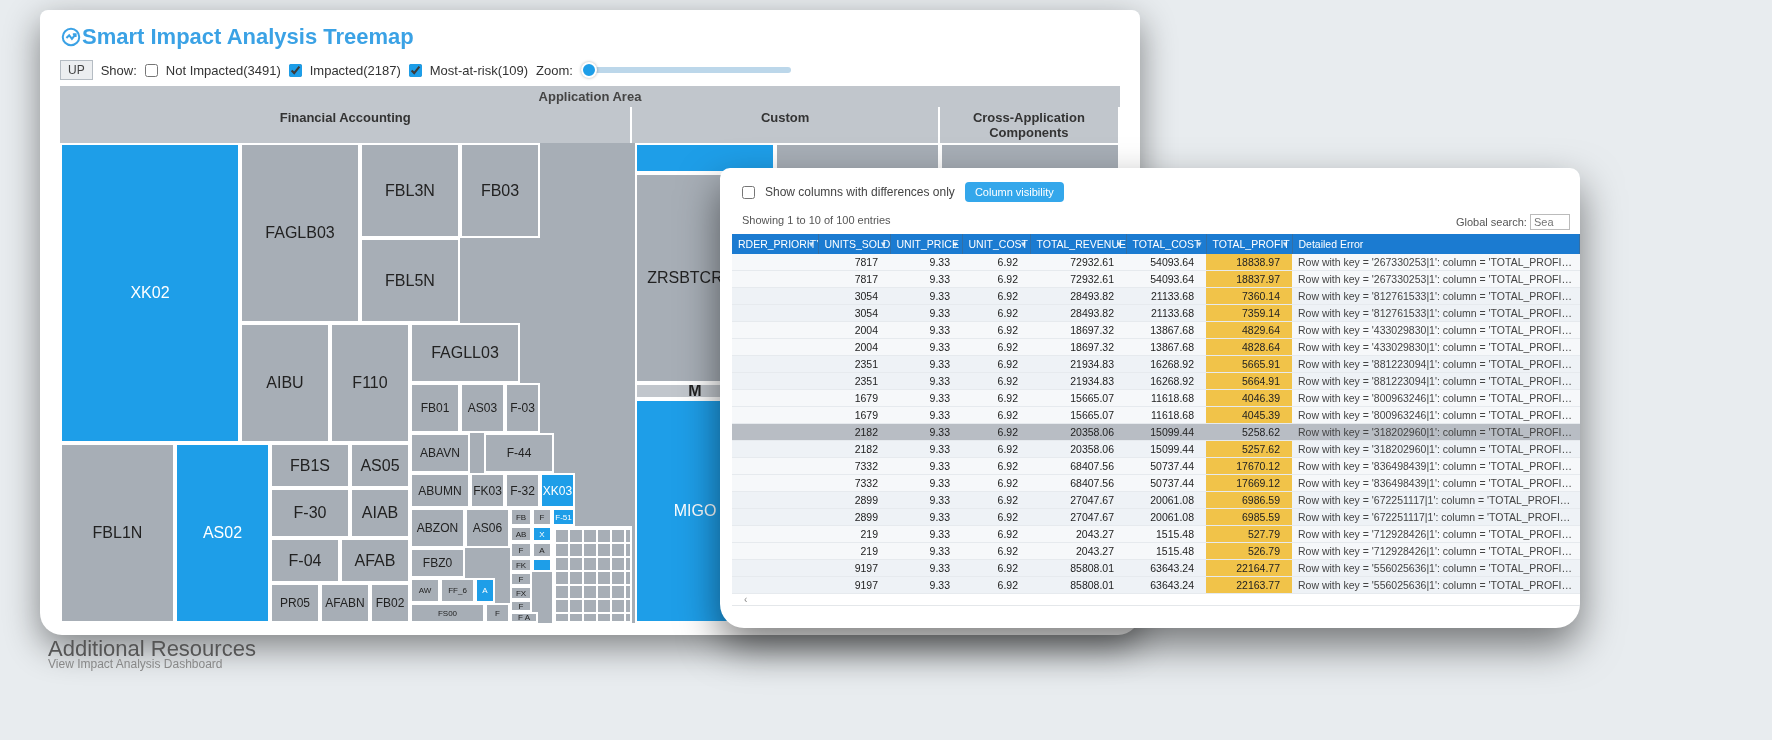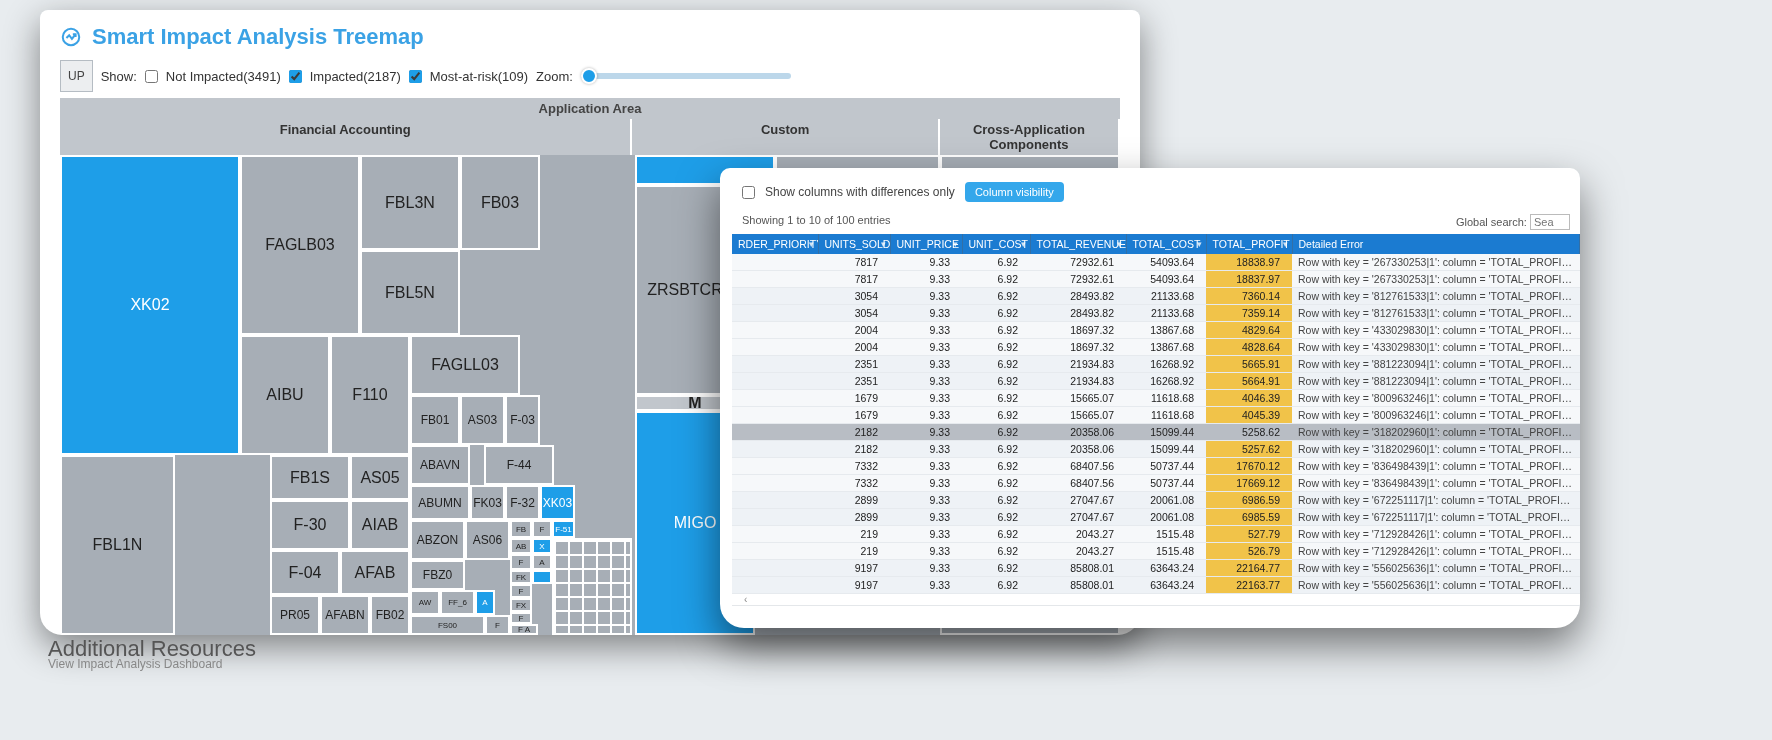--- a/index.html
+++ b/index.html
@@ -1,23 +1,23 @@
 <!DOCTYPE html>
 <html><head>
 <meta charset="utf-8">
 <style>
   * { box-sizing: border-box; margin:0; padding:0; }
   body { background:#e8ecef; font-family: Arial, Helvetica, sans-serif; font-size:12px; color:#222; width:1772px; height:740px; position:relative; overflow:hidden;}
   
   .treemap-win { position:absolute; left:40px; top:10px; width:1100px; height:625px; background:#fff; border-radius:8px 8px 22px 22px; box-shadow:0 12px 35px rgba(0,0,0,.45); overflow:hidden;}
-  .tm-header { display:flex; align-items:center; gap:10px; padding:14px 20px 6px;}
+  .tm-header { display:flex; align-items:center; padding:14px 20px 6px;}
   .tm-logo { width:22px; height:22px; }
   .tm-title { font-size:22px; font-weight:bold; color:#3ba2e5; }
   .tm-controls { display:flex; align-items:center; gap:8px; padding:4px 20px 6px; font-size:13px; color:#333;}
-  .up-btn { background:#eceef0; border:1px solid #b5bcc3; padding:8px 7px; font-size:12px; cursor:pointer; color:#444;}
+  .up-btn { background:#eceef0; border:1px solid #b5bcc3; padding:2px 7px; font-size:12px; cursor:pointer; color:#444;}
   .chk { width:13px; height:13px; accent-color:#1e9ee8; cursor:pointer;}
   .chk.blank { accent-color:#888; }
   input[type=range]{ -webkit-appearance:none; width:210px; height:6px; background:linear-gradient(to right,#1e9ee8 0%,#1e9ee8 0%,#bcd7ea 0%,#bcd7ea 100%); border-radius:4px; cursor:pointer;}
   input[type=range]::-webkit-slider-thumb{ -webkit-appearance:none; width:16px; height:16px; border-radius:50%; background:#1e9ee8; border:2px solid #fff; box-shadow:0 0 3px rgba(0,0,0,.3);}
   .app-area-bar { background:#c1c6cc; text-align:center; font-size:13px; padding:3px 0; font-weight:bold; color:#444; margin:0 20px; }
   .tm-cols { display:flex; margin:0 20px; }
   .tm-colhead { background:#c1c6cc; text-align:center; font-size:13px; padding:3px 0; font-weight:bold; color:#333; border-right:2px solid #fff;}
   .tm-body { position:relative; margin:0 20px; height:480px; background:#a7aeb6; }
   .cell { position:absolute; background:#a7aeb6; border:2px solid #fff; display:flex; align-items:center; justify-content:center; font-size:16px; color:#222; overflow:hidden;}
   .cell.blue { background:#1e9ee8; color:#fff; }
@@ -79,20 +79,21 @@
   <div class="tm-cols">
     <div class="tm-colhead" style="flex:0 0 54%">Financial Accounting</div>
     <div class="tm-colhead" style="flex:0 0 29%">Custom</div>
     <div class="tm-colhead" style="flex:1">Cross-Application Components</div>
   </div>
 
   <div class="tm-body">
 
     <div class="cell blue" style="left:0;top:0;width:180px;height:300px">XK02</div>
     <div class="cell" style="left:0;top:300px;width:115px;height:180px">FBL1N</div>
+    <div class="cell blue" style="left:115px;top:300px;width:95px;height:180px">AS02</div>
 
     <div class="cell" style="left:180px;top:0;width:120px;height:180px">FAGLB03</div>
     <div class="cell" style="left:180px;top:180px;width:90px;height:120px">AIBU</div>
     <div class="cell" style="left:270px;top:180px;width:80px;height:120px">F110</div>
 
     <div class="cell" style="left:210px;top:300px;width:80px;height:45px">FB1S</div>
     <div class="cell" style="left:210px;top:345px;width:80px;height:50px">F-30</div>
     <div class="cell" style="left:290px;top:300px;width:60px;height:45px">AS05</div>
     <div class="cell" style="left:290px;top:345px;width:60px;height:50px">AIAB</div>
 

